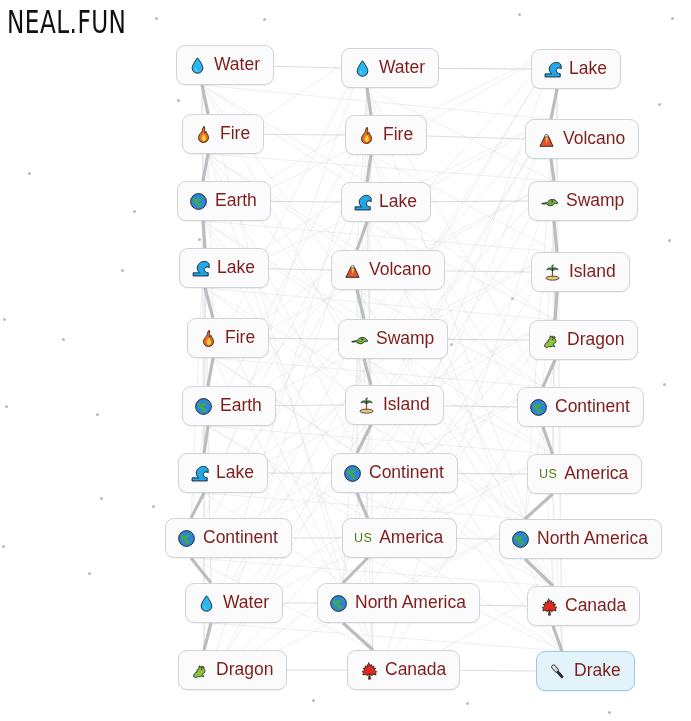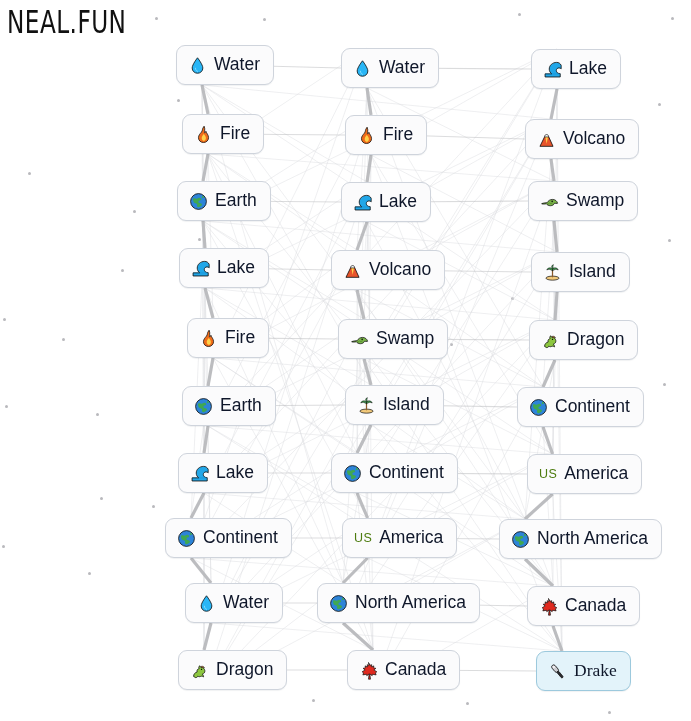--- a/index.html
+++ b/index.html
@@ -74,42 +74,41 @@
     border-radius: 9px;
     box-shadow: 0 1px 1px rgba(20,30,50,0.06);
     white-space: nowrap;
     font-size: 17.5px;
     color: #10131a;
     line-height: 1;
   }
   .chip.selected {
     background: #e3f3fa;
     border-color: #9cc9dd;
-    font-family: Liberation Serif, serif;
   }
   .chip .emoji {
     font-size: 17px;
     line-height: 1;
     display: inline-flex;
     align-items: center;
     justify-content: center;
     width: 19px;
     height: 19px;
   }
   .chip .emoji svg { display:block; }
   .chip .us {
     font-size: 12.5px;
     letter-spacing: 0.4px;
     font-weight: 400;
     color: #4d7c0f;
     width: auto;
   }
   .chip .label {
     font-size: 17.5px;
-    color: #0f172a;
+    color: #7f1d1d;
   }
 </style>
 </head>
 <body>
 
 <div id="app">
 
   <div id="dots">
       <div class="dot" style="left: 28px; top: 172px;"></div>
       <div class="dot" style="left: 133px; top: 210px;"></div>

